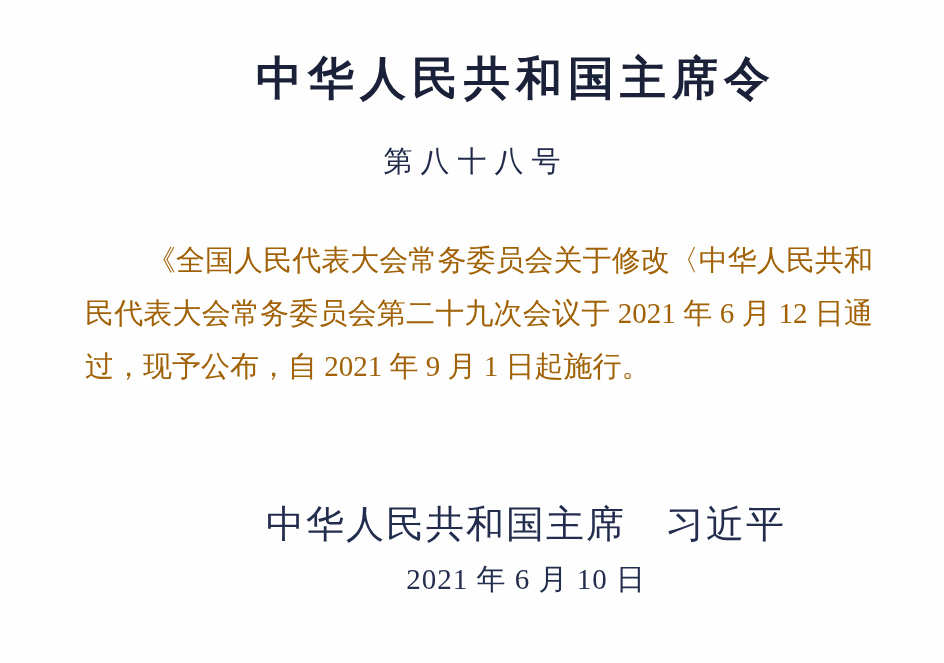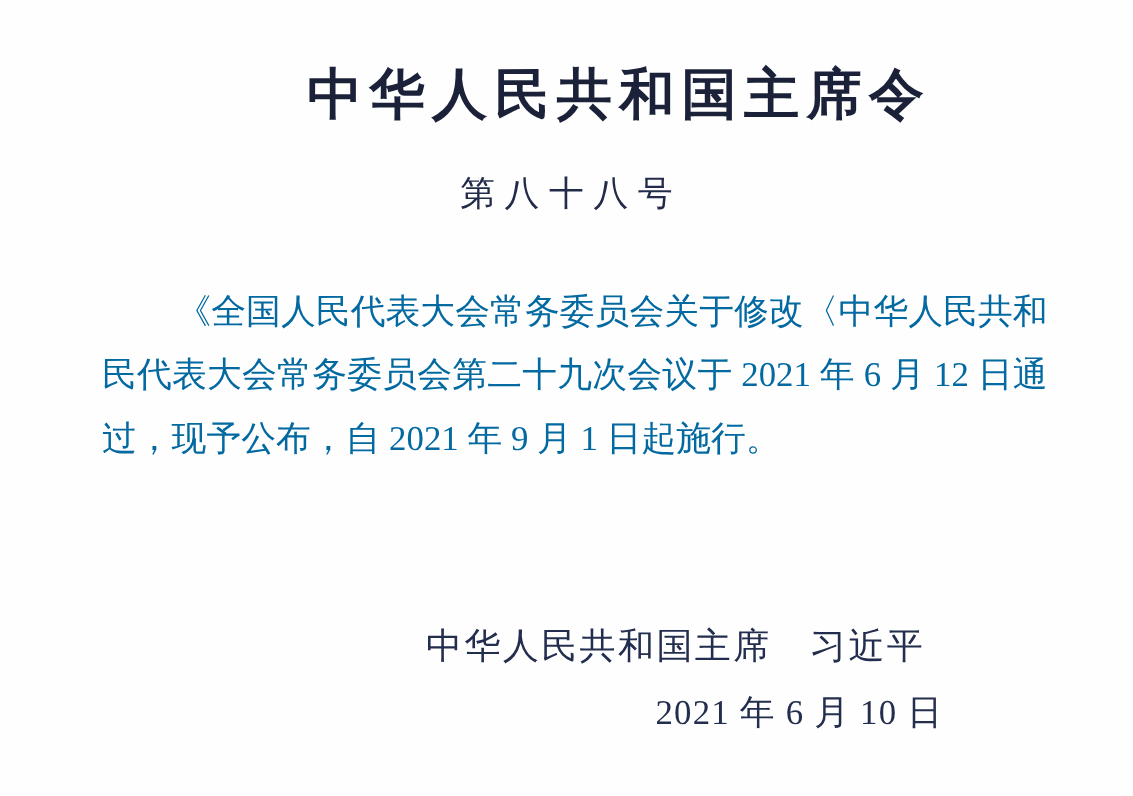--- a/index.html
+++ b/index.html
@@ -42,21 +42,21 @@
     letter-spacing: 8px;
     color: #222c4a;
     font-family: Liberation Mono, monospace;
   }
   .doc-body {
     position: absolute;
     top: 234px;
     left: 85px;
     width: 788px;
     font-size: 29px;
-    color: #0369a1;
+    color: #a16207;
   }
   .body-line {
     margin: 0;
     height: 53px;
     line-height: 53px;
     white-space: nowrap;
     text-align: justify;
     text-align-last: justify;
   }
   .body-line.first {
@@ -67,33 +67,32 @@
     text-align-last: left;
   }
   .signature-block {
     position: absolute;
     top: 504px;
     right: 158px;
     text-align: center;
     color: #232d4e;
   }
   .signature-line {
-    margin: 15px;
-    font-size: 30px;
+    margin: 0;
+    font-size: 38px;
     line-height: 40px;
     letter-spacing: 2px;
     white-space: nowrap;
   }
   .date-line {
     margin: 16px 0 0 0;
     font-size: 29px;
     line-height: 38px;
     letter-spacing: 1px;
     white-space: nowrap;
-    text-align: right;
   }
 </style>
 </head>
 <body>
 
 <div class="page">
 
   <div class="doc-title">中华人民共和国主席令</div>
 
   <div class="order-number">第八十八号</div>

